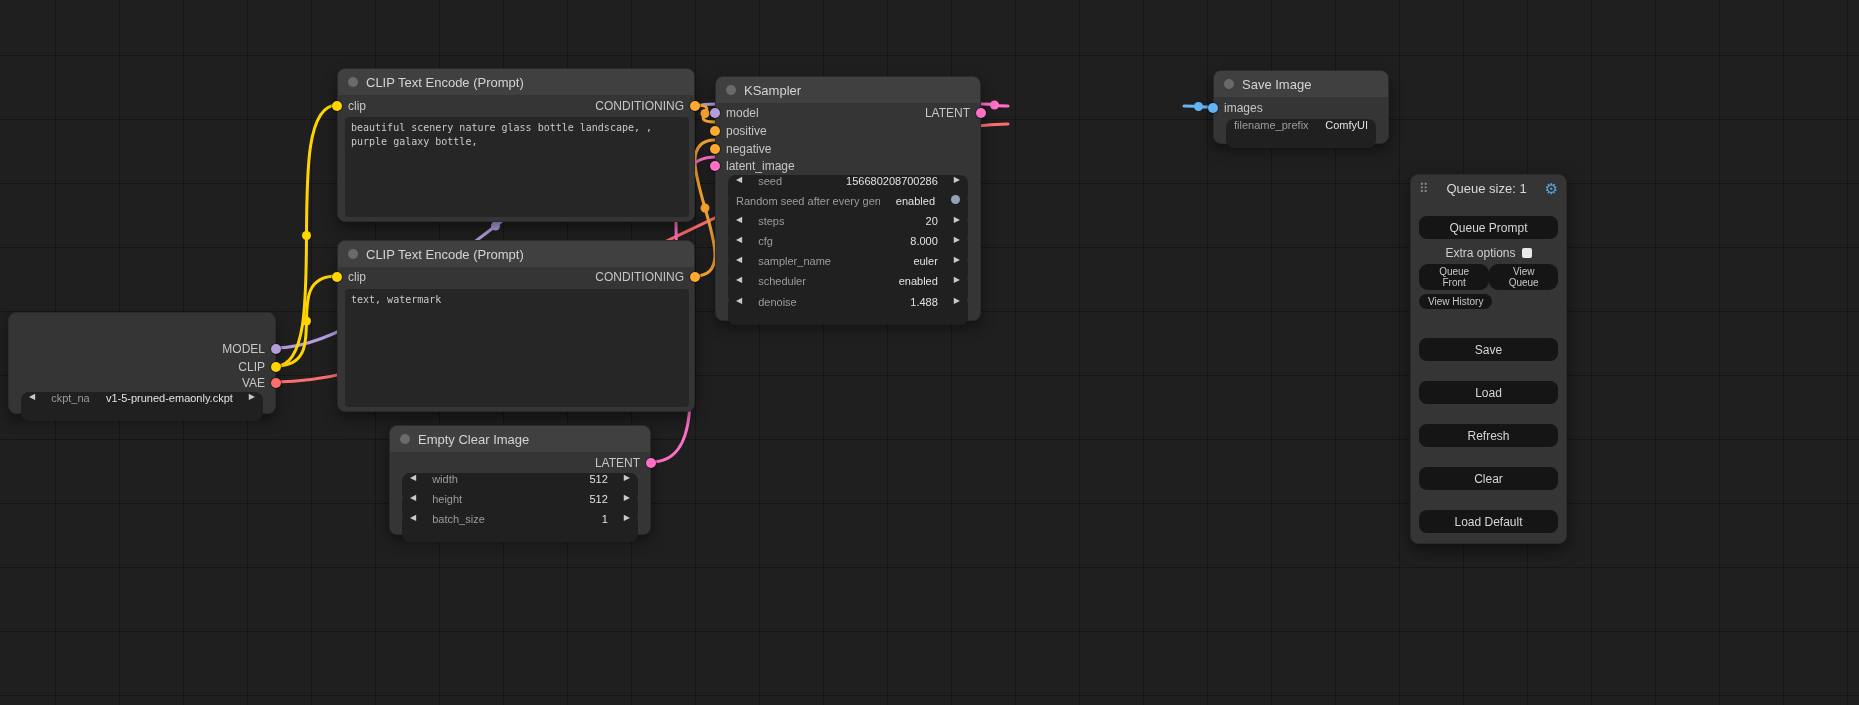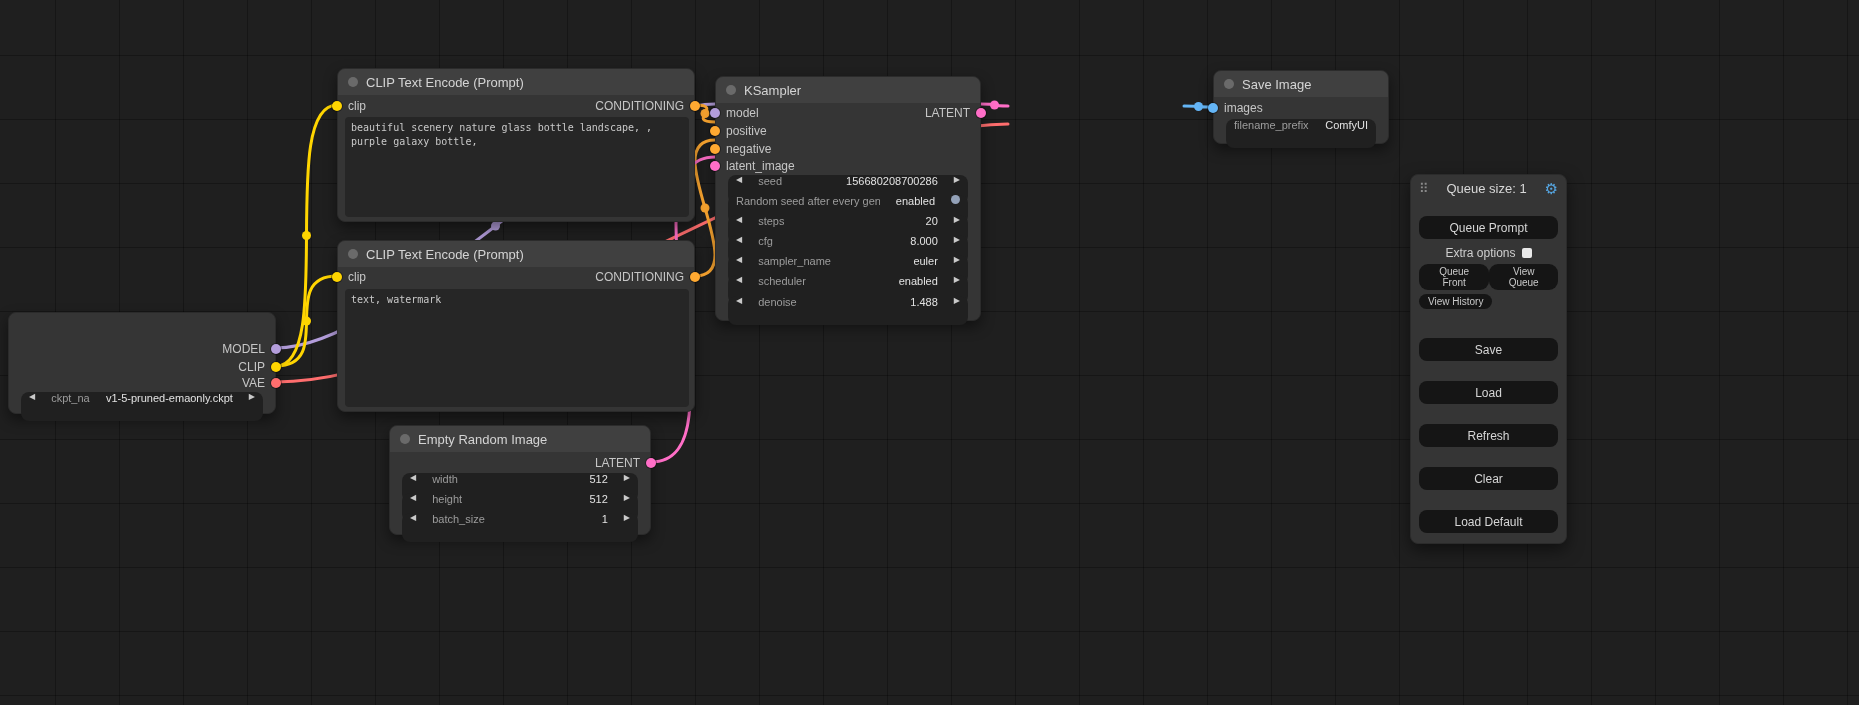--- a/index.html
+++ b/index.html
@@ -139,21 +139,21 @@
     <div class="slot out" style="top:29px">
       <span>CONDITIONING</span>
       <span class="pdot c-cond"></span>
     </div>
     <textarea class="prompt" style="left: 7px; top: 48px; width: 344px; height: 118px;">text, watermark</textarea>
   </div>
 
   <div class="node" style="left:389px;top:425px;width:262px;height:110px">
     <div class="titlebar">
       <span class="collapse-dot"></span>
-      <span>Empty Random Image</span>
+      <span>Empty Clear Image</span>
     </div>
     <div class="slot out" style="top:30px">
       <span>LATENT</span>
       <span class="pdot c-latent"></span>
     </div>
     <div class="widget" style="top:47px">
       <span class="arr">◀</span>
       <span class="wlab">width</span>
       <span class="wval">512</span>
       <span class="arr">▶</span>

